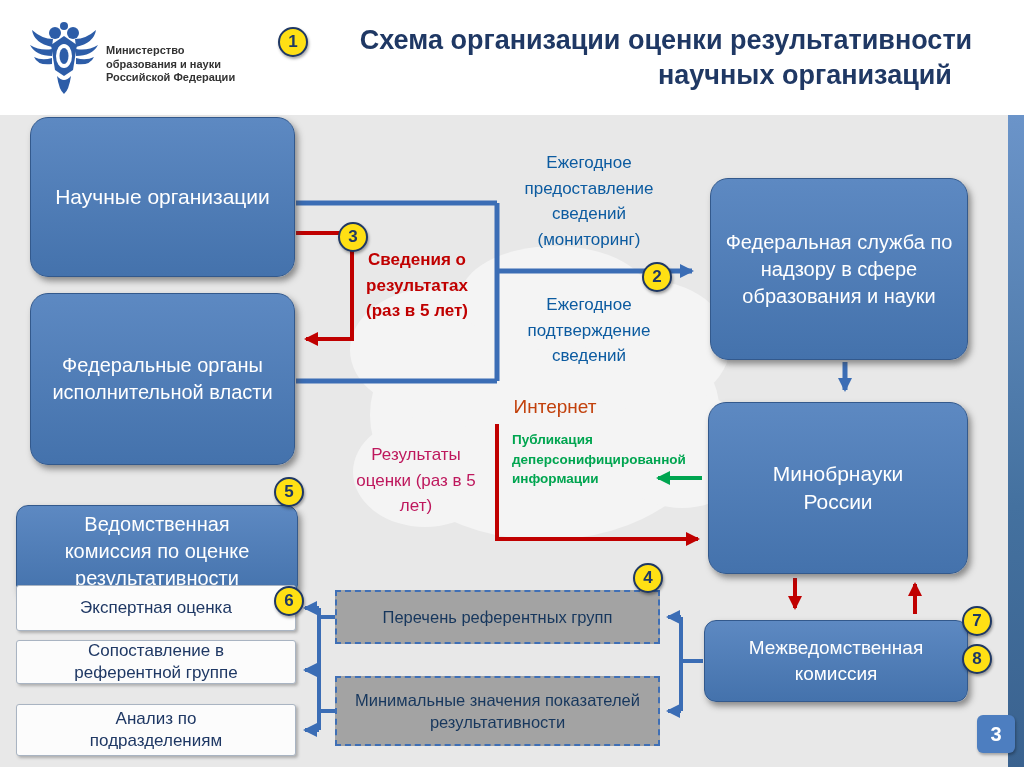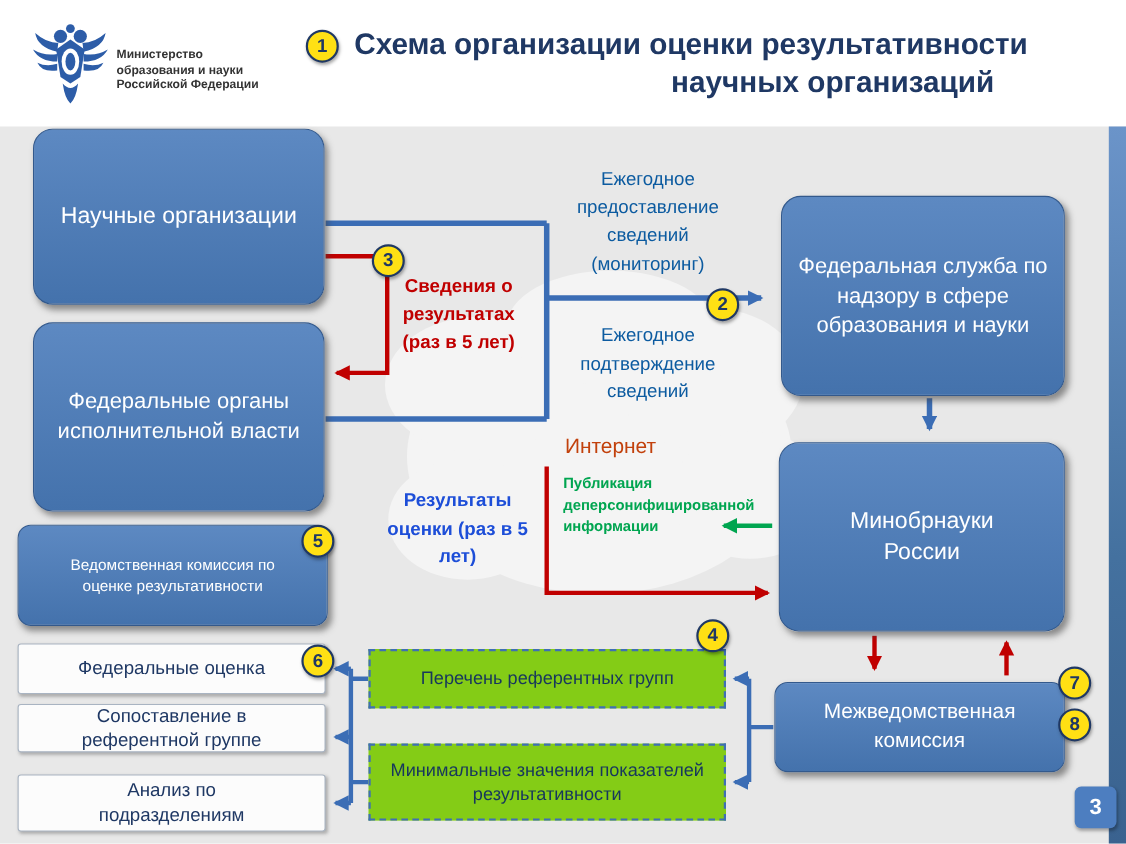--- a/index.html
+++ b/index.html
@@ -13,28 +13,28 @@
   .bluebox{position:absolute;z-index:2;display:flex;align-items:center;justify-content:center;
            text-align:center;color:#fff;line-height:1.35;
            background:linear-gradient(180deg,#5d89c2,#4472ac);
            border:1px solid #33598c;border-radius:18px;
            box-shadow:3px 4px 6px rgba(60,60,60,.55);padding:24px 14px}
   .whitebox{position:absolute;z-index:2;display:flex;align-items:center;justify-content:center;
             text-align:center;color:#1f3864;background:#fcfcfc;border:1px solid #a9b4c2;
             border-radius:3px;box-shadow:2px 2px 3px rgba(90,90,90,.4);
             padding:4px 38px;font-size:17px;line-height:1.3}
   .dashbox{position:absolute;z-index:2;display:flex;align-items:center;justify-content:center;
-           text-align:center;color:#17375d;background:#84cc16;border:2px dashed #3f6fb5;
+           text-align:center;color:#17375d;background:#a3a3a3;border:2px dashed #3f6fb5;
            padding:4px 10px;font-size:16.5px;line-height:1.35}
   .badge{position:absolute;z-index:4;width:30px;height:30px;border-radius:50%;
          background:#ffe014;border:2.5px solid #1f3864;color:#1f3864;font-weight:bold;
          font-size:17px;display:flex;align-items:center;justify-content:center;
          box-shadow:1px 2px 3px rgba(0,0,0,.35)}
   .flowlabel{position:absolute;z-index:2;text-align:center;line-height:1.5}
-  .titleline{position:absolute;z-index:2;color:#1f3864;font-weight:bold;font-size:27px;}
+  .titleline{position:absolute;z-index:2;color:#1f3864;font-weight:bold;font-size:27px;text-align:center}
   .caption{position:absolute;left:106px;top:44px;width:140px;font-size:11px;font-weight:bold;
            color:#333;line-height:13.5px}
   .pagenum{position:absolute;left:977px;top:715px;width:38px;height:38px;z-index:3;
            background:#4d7ec0;border-radius:6px;color:#fff;font-weight:bold;font-size:20px;
            display:flex;align-items:center;justify-content:center;box-shadow:1px 2px 3px rgba(0,0,0,.3)}
 </style>
 </head>
 <body>
 
 <div class="slide">
@@ -115,49 +115,49 @@
 
     <g stroke="#00a550" stroke-width="4" fill="none">
       <path d="M702,478 H658" marker-end="url(#mg)"></path>
     </g>
   </svg>
 
   <div class="bluebox" style="left:30px;top:117px;width:265px;height:160px;font-size:21px">Научные организации</div>
 
   <div class="bluebox" style="left:30px;top:293px;width:265px;height:172px;font-size:20px">Федеральные органы исполнительной власти</div>
 
-  <div class="bluebox" style="left:16px;top:477px;width:282px;height:92px;font-size:14px;border-radius:12px;padding:8px 30px">Ведомственная комиссия по оценке результативности</div>
+  <div class="bluebox" style="left:16px;top:505px;width:282px;height:92px;font-size:20px;border-radius:12px;padding:8px 30px">Ведомственная комиссия по оценке результативности</div>
 
   <div class="bluebox" style="left:710px;top:178px;width:258px;height:182px;font-size:20px">Федеральная служба по надзору в сфере образования и науки</div>
 
   <div class="bluebox" style="left:708px;top:402px;width:260px;height:172px;font-size:21px;padding:8px 56px">Минобрнауки России</div>
 
   <div class="bluebox" style="left:704px;top:620px;width:264px;height:82px;font-size:19px;border-radius:12px">Межведомственная комиссия</div>
 
-  <div class="whitebox" style="left:16px;top:585px;width:280px;height:46px">Федеральные оценка</div>
+  <div class="whitebox" style="left:16px;top:585px;width:280px;height:46px">Экспертная оценка</div>
 
   <div class="whitebox" style="left:16px;top:640px;width:280px;height:44px">Сопоставление в референтной группе</div>
 
   <div class="whitebox" style="left:16px;top:704px;width:280px;height:52px">Анализ по подразделениям</div>
 
   <div class="dashbox" style="left:335px;top:590px;width:325px;height:54px">Перечень референтных групп</div>
 
   <div class="dashbox" style="left:335px;top:676px;width:325px;height:70px">Минимальные значения показателей результативности</div>
 
   <div class="flowlabel" style="left:503px;top:150px;width:172px;color:#0c5ba0;font-size:17px;font-weight:500">Ежегодное предоставление сведений (мониторинг)</div>
 
   <div class="flowlabel" style="left:508px;top:292px;width:162px;color:#0c5ba0;font-size:17px;font-weight:500">Ежегодное подтверждение сведений</div>
 
   <div class="flowlabel" style="left:358px;top:247px;width:118px;color:#c00000;font-size:17px;font-weight:700">Сведения о результатах (раз в 5 лет)</div>
 
   <div class="flowlabel" style="left:495px;top:393px;width:120px;color:#c2410c;font-size:19px">Интернет</div>
 
   <div class="flowlabel" style="left:512px;top:430px;width:192px;color:#00a550;font-size:13.5px;font-weight:600;text-align:left;line-height:1.45">Публикация деперсонифицированной информации</div>
 
-  <div class="flowlabel" style="left:352px;top:442px;width:128px;color:#1d4ed8;font-size:17px;font-weight:700">Результаты оценки (раз в 5 лет)</div>
+  <div class="flowlabel" style="left:352px;top:442px;width:128px;color:#be185d;font-size:17px;font-weight:400">Результаты оценки (раз в 5 лет)</div>
 
   <div class="badge" style="left:642px;top:262px">2</div>
   <div class="badge" style="left:338px;top:222px">3</div>
   <div class="badge" style="left:633px;top:563px">4</div>
   <div class="badge" style="left:274px;top:477px">5</div>
   <div class="badge" style="left:274px;top:586px">6</div>
   <div class="badge" style="left:962px;top:606px">7</div>
   <div class="badge" style="left:962px;top:644px">8</div>
 
   <div class="pagenum">3</div>

